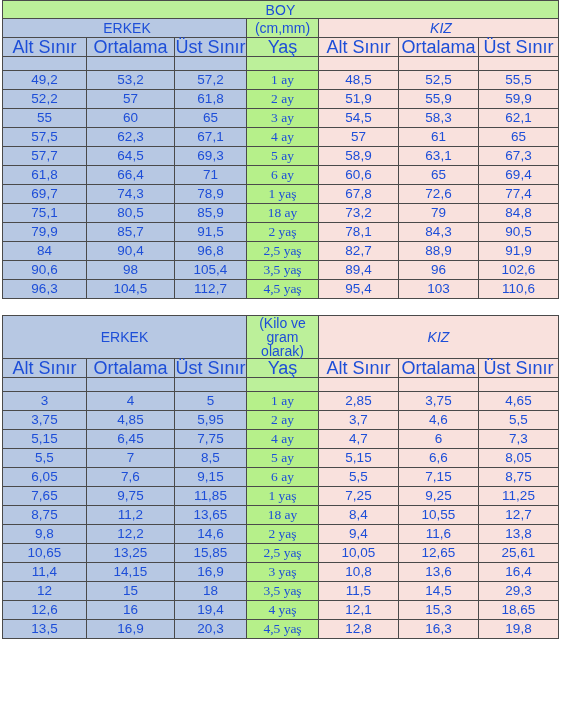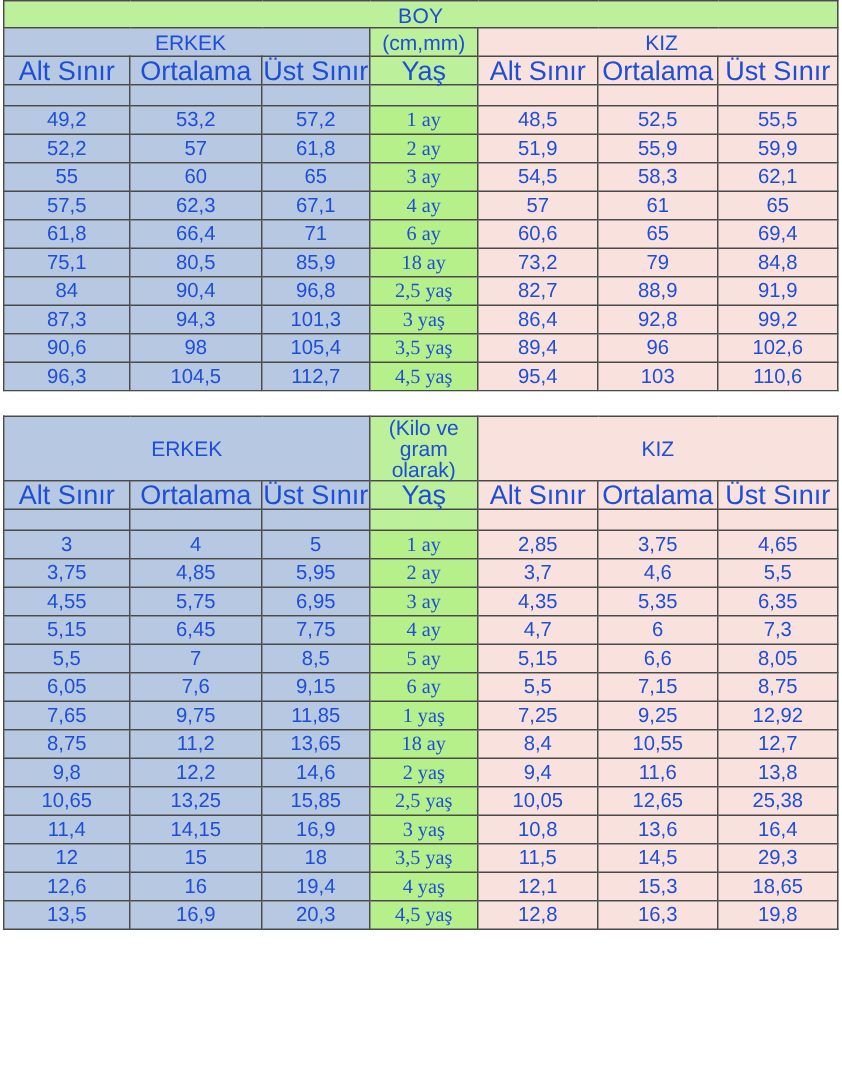--- a/index.html
+++ b/index.html
@@ -69,20 +69,21 @@
   }
   .group-unit {
     background: #bcf09a;
     font-weight: normal !important;
     font-size: 13px;
   }
   .group-female {
     background: #f9e1dd;
     text-align: left;
     padding-left: 5px !important;
+    font-style: italic;
   }
   .group-female.centered {
     text-align: center;
     padding-left: 0 !important;
   }
   .head-row td {
     height: 17px;
     font-weight: bold;
     font-size: 18px;
   }
@@ -184,54 +185,72 @@
         <tr class="data-row">
           <td class="cell-male">57,5</td>
           <td class="cell-male">62,3</td>
           <td class="cell-male">67,1</td>
           <td class="cell-yas">4 ay</td>
           <td class="cell-female">57</td>
           <td class="cell-female">61</td>
           <td class="cell-female">65</td>
         </tr>
         <tr class="data-row">
+          <td class="cell-male">57,7</td>
+          <td class="cell-male">64,5</td>
+          <td class="cell-male">69,3</td>
+          <td class="cell-yas">5 ay</td>
+          <td class="cell-female">58,9</td>
+          <td class="cell-female">63,1</td>
+          <td class="cell-female">67,3</td>
+        </tr>
+        <tr class="data-row">
           <td class="cell-male">61,8</td>
           <td class="cell-male">66,4</td>
           <td class="cell-male">71</td>
           <td class="cell-yas">6 ay</td>
           <td class="cell-female">60,6</td>
           <td class="cell-female">65</td>
           <td class="cell-female">69,4</td>
         </tr>
         <tr class="data-row">
+          <td class="cell-male">69,7</td>
+          <td class="cell-male">74,3</td>
+          <td class="cell-male">78,9</td>
+          <td class="cell-yas">1 yaş</td>
+          <td class="cell-female">67,8</td>
+          <td class="cell-female">72,6</td>
+          <td class="cell-female">77,4</td>
+        </tr>
+        <tr class="data-row">
           <td class="cell-male">75,1</td>
           <td class="cell-male">80,5</td>
           <td class="cell-male">85,9</td>
           <td class="cell-yas">18 ay</td>
           <td class="cell-female">73,2</td>
           <td class="cell-female">79</td>
           <td class="cell-female">84,8</td>
         </tr>
         <tr class="data-row">
+          <td class="cell-male">79,9</td>
+          <td class="cell-male">85,7</td>
+          <td class="cell-male">91,5</td>
+          <td class="cell-yas">2 yaş</td>
+          <td class="cell-female">78,1</td>
+          <td class="cell-female">84,3</td>
+          <td class="cell-female">90,5</td>
+        </tr>
+        <tr class="data-row">
           <td class="cell-male">84</td>
           <td class="cell-male">90,4</td>
           <td class="cell-male">96,8</td>
           <td class="cell-yas">2,5 yaş</td>
           <td class="cell-female">82,7</td>
           <td class="cell-female">88,9</td>
           <td class="cell-female">91,9</td>
-        </tr>
-        <tr class="data-row">
-          <td class="cell-male">87,3</td>
-          <td class="cell-male">94,3</td>
-          <td class="cell-male">101,3</td>
-          <td class="cell-yas">3 yaş</td>
-          <td class="cell-female">86,4</td>
-          <td class="cell-female">92,8</td>
-          <td class="cell-female">99,2</td>
         </tr>
         <tr class="data-row">
           <td class="cell-male">90,6</td>
           <td class="cell-male">98</td>
           <td class="cell-male">105,4</td>
           <td class="cell-yas">3,5 yaş</td>
           <td class="cell-female">89,4</td>
           <td class="cell-female">96</td>
           <td class="cell-female">102,6</td>
         </tr>
@@ -295,29 +314,20 @@
         <tr class="data-row">
           <td class="cell-male">3,75</td>
           <td class="cell-male">4,85</td>
           <td class="cell-male">5,95</td>
           <td class="cell-yas">2 ay</td>
           <td class="cell-female">3,7</td>
           <td class="cell-female">4,6</td>
           <td class="cell-female">5,5</td>
         </tr>
         <tr class="data-row">
-          <td class="cell-male">4,55</td>
-          <td class="cell-male">5,75</td>
-          <td class="cell-male">6,95</td>
-          <td class="cell-yas">3 ay</td>
-          <td class="cell-female">4,35</td>
-          <td class="cell-female">5,35</td>
-          <td class="cell-female">6,35</td>
-        </tr>
-        <tr class="data-row">
           <td class="cell-male">5,15</td>
           <td class="cell-male">6,45</td>
           <td class="cell-male">7,75</td>
           <td class="cell-yas">4 ay</td>
           <td class="cell-female">4,7</td>
           <td class="cell-female">6</td>
           <td class="cell-female">7,3</td>
         </tr>
         <tr class="data-row">
           <td class="cell-male">5,5</td>
@@ -337,21 +347,21 @@
           <td class="cell-female">7,15</td>
           <td class="cell-female">8,75</td>
         </tr>
         <tr class="data-row">
           <td class="cell-male">7,65</td>
           <td class="cell-male">9,75</td>
           <td class="cell-male">11,85</td>
           <td class="cell-yas">1 yaş</td>
           <td class="cell-female">7,25</td>
           <td class="cell-female">9,25</td>
-          <td class="cell-female">12,92</td>
+          <td class="cell-female">11,25</td>
         </tr>
         <tr class="data-row">
           <td class="cell-male">8,75</td>
           <td class="cell-male">11,2</td>
           <td class="cell-male">13,65</td>
           <td class="cell-yas">18 ay</td>
           <td class="cell-female">8,4</td>
           <td class="cell-female">10,55</td>
           <td class="cell-female">12,7</td>
         </tr>
@@ -364,21 +374,21 @@
           <td class="cell-female">11,6</td>
           <td class="cell-female">13,8</td>
         </tr>
         <tr class="data-row">
           <td class="cell-male">10,65</td>
           <td class="cell-male">13,25</td>
           <td class="cell-male">15,85</td>
           <td class="cell-yas">2,5 yaş</td>
           <td class="cell-female">10,05</td>
           <td class="cell-female">12,65</td>
-          <td class="cell-female">25,38</td>
+          <td class="cell-female">25,61</td>
         </tr>
         <tr class="data-row">
           <td class="cell-male">11,4</td>
           <td class="cell-male">14,15</td>
           <td class="cell-male">16,9</td>
           <td class="cell-yas">3 yaş</td>
           <td class="cell-female">10,8</td>
           <td class="cell-female">13,6</td>
           <td class="cell-female">16,4</td>
         </tr>

